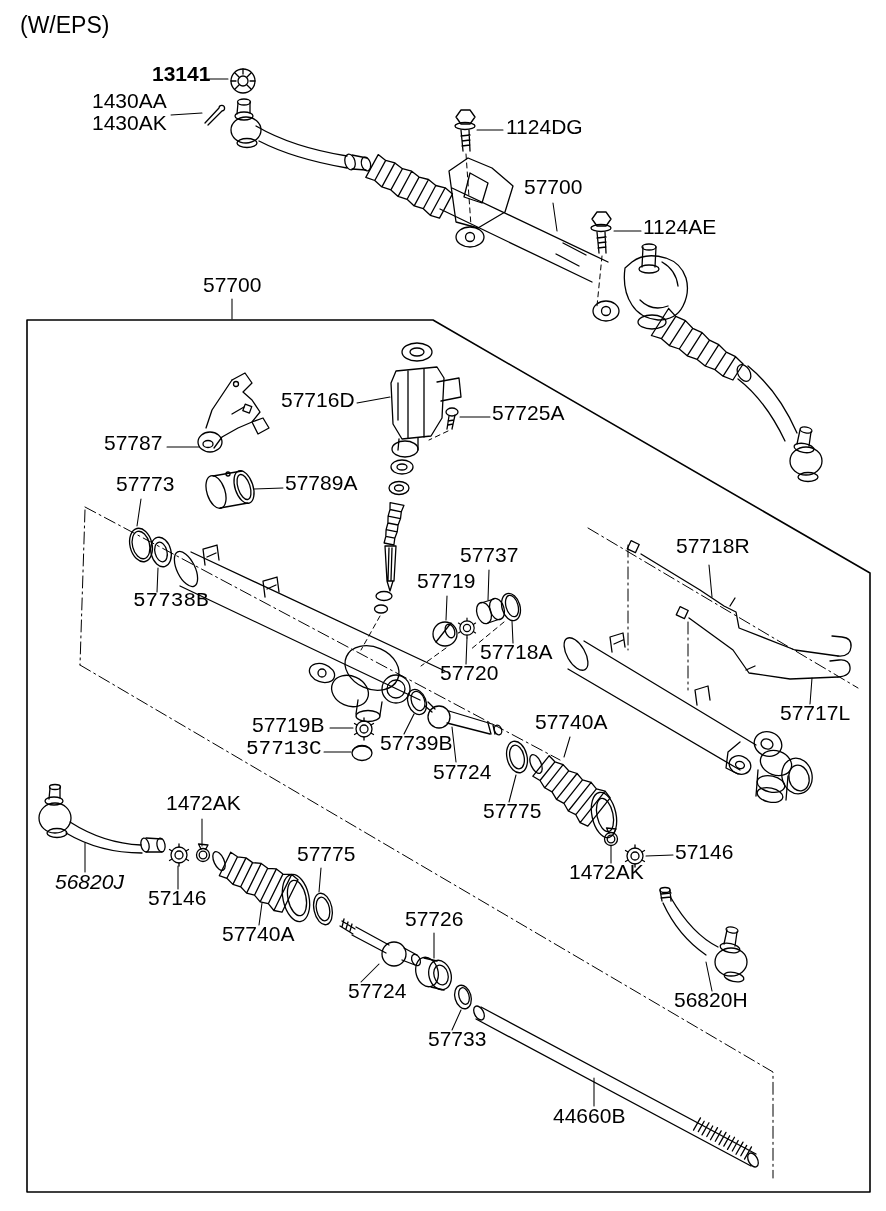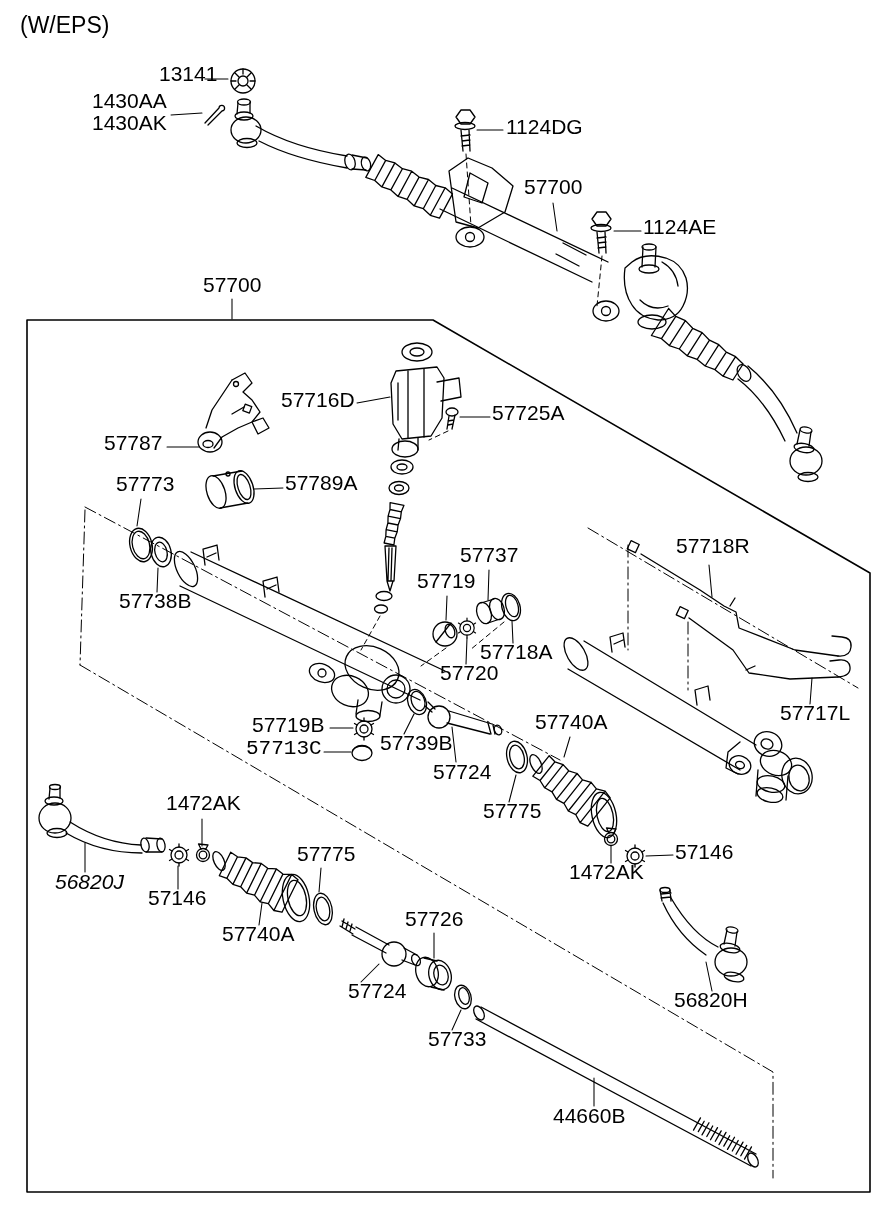--- a/index.html
+++ b/index.html
@@ -366,33 +366,33 @@
         <line x1="259" y1="925" x2="262" y2="903"></line>
         <line x1="361" y1="982" x2="379" y2="964"></line>
         <line x1="434" y1="933" x2="434" y2="958"></line>
         <line x1="452" y1="1030" x2="461" y2="1010"></line>
         <line x1="594" y1="1106" x2="594" y2="1078"></line>
       </g>
 </svg>
 
 <div class="lbl note" style="left:20px;top:14px;">(W/EPS)</div>
 <div id="labels">
-      <div class="lbl" style="left: 159px; top: 63px;">13141</div>
+      <div class="lbl" style="left: 152px; top: 63px; font-weight: bold;">13141</div>
       <div class="lbl" style="left: 92px; top: 90px;">1430AA</div>
       <div class="lbl" style="left: 92px; top: 112px;">1430AK</div>
       <div class="lbl" style="left: 506px; top: 116px;">1124DG</div>
       <div class="lbl" style="left: 524px; top: 176px;">57700</div>
       <div class="lbl" style="left: 643px; top: 216px;">1124AE</div>
       <div class="lbl" style="left: 203px; top: 274px;">57700</div>
       <div class="lbl" style="left: 281px; top: 389px;">57716D</div>
       <div class="lbl" style="left: 492px; top: 402px;">57725A</div>
       <div class="lbl" style="left: 104px; top: 432px;">57787</div>
       <div class="lbl" style="left: 116px; top: 473px;">57773</div>
       <div class="lbl" style="left: 285px; top: 472px;">57789A</div>
-      <div class="lbl" style="left: 119px; top: 590px;">57738B</div>
+      <div class="lbl" style="left: 133px; top: 590px; font-family: Liberation Mono, monospace;">57738B</div>
       <div class="lbl" style="left: 460px; top: 544px;">57737</div>
       <div class="lbl" style="left: 417px; top: 570px;">57719</div>
       <div class="lbl" style="left: 480px; top: 641px;">57718A</div>
       <div class="lbl" style="left: 440px; top: 662px;">57720</div>
       <div class="lbl" style="left: 676px; top: 535px;">57718R</div>
       <div class="lbl" style="left: 780px; top: 702px;">57717L</div>
       <div class="lbl" style="left: 380px; top: 732px;">57739B</div>
       <div class="lbl" style="left: 252px; top: 714px;">57719B</div>
       <div class="lbl" style="left: 246px; top: 738px; font-family: Liberation Mono, monospace;">57713C</div>
       <div class="lbl" style="left: 433px; top: 761px;">57724</div>

